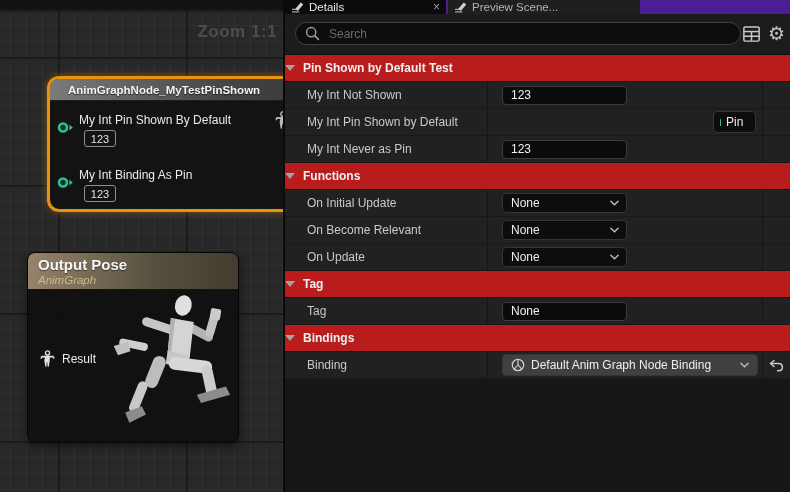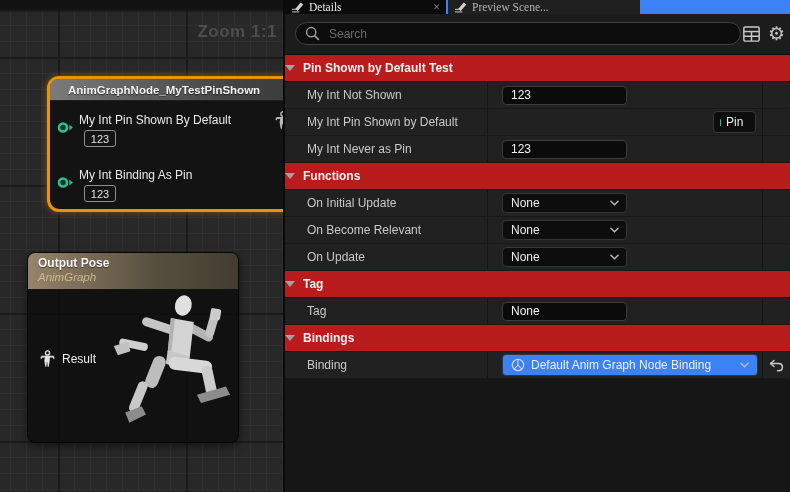--- a/index.html
+++ b/index.html
@@ -41,34 +41,34 @@
     font-family:"Liberation Sans",sans-serif;text-align:center;padding:1px 2px;}
   .pose-out{position:absolute;right:11px;top:10px;}
 
   
   .node-out{position:absolute;left:27px;top:252px;width:210px;height:189px;
     background:rgba(14,14,14,.9);border:1px solid #050505;border-radius:8px;
     box-shadow:0 3px 8px rgba(0,0,0,.5);}
   .no-header{height:37px;border-radius:7px 7px 0 0;padding:3px 0 0 10px;box-sizing:border-box;
     background:linear-gradient(90deg,#96836a,#57503f 60%,#433d30);
     border-bottom:1px solid #141414;}
-  .no-title{font-size:12px;font-weight:bold;color:#f6f6f6;text-shadow:0 1px 1px rgba(0,0,0,.5);}
+  .no-title{font-size:15px;font-weight:bold;color:#f6f6f6;text-shadow:0 1px 1px rgba(0,0,0,.5);}
   .no-sub{font-size:11.5px;font-style:italic;color:#cdb98d;margin-top:1px;}
   .no-body{position:relative;height:135px;overflow:hidden;}
   .mannequin{position:absolute;right:0;top:2px;}
   .result-pin{position:absolute;left:12px;top:60px;display:flex;align-items:center;gap:7px;}
   .result-label{font-size:12px;color:#ececec;}
   .note-bar{position:absolute;left:0;bottom:0;width:100%;height:15px;background:#3f87e0;
     border-radius:0 0 7px 7px;display:flex;align-items:center;justify-content:center;}
   .note-text{font-size:11px;font-weight:bold;color:#fff;letter-spacing:1px;}
 
   
   .details{position:absolute;left:283px;top:0;width:507px;height:492px;background:#161616;
     border-left:2px solid #0a0a0a;box-sizing:border-box;}
-  .tabbar{position:relative;height:14px;background:#3b82f6;font-family:Liberation Serif, serif;}
+  .tabbar{position:relative;height:14px;background:#4c1d95;}
   .tab{position:absolute;top:0;height:14px;display:flex;align-items:center;gap:5px;
     padding:0 6px;box-sizing:border-box;}
   .tab-details{left:0;width:161px;background:#0b0b0b;}
   .tab-preview{left:163px;width:192px;background:#1f1f1f;}
   .tab-label{font-size:11.5px;color:#e9e9e9;white-space:nowrap;overflow:hidden;}
   .tab-preview .tab-label{color:#b3b3b3;}
   .tab-close{margin-left:auto;color:#9a9a9a;font-size:12px;line-height:10px;cursor:default;}
 
   .searchrow{position:relative;height:41px;background:#1c1c1c;border-bottom:1px solid #0f0f0f;box-sizing:border-box;}
   .searchbox{position:absolute;left:10px;top:8px;width:446px;height:23px;background:#0d0d0d;
@@ -92,21 +92,21 @@
   .txt{width:125px;height:19px;background:#0b0b0b;border:1px solid #3c3c3c;border-radius:4px;
     color:#f2f2f2;font-size:12px;font-family:"Liberation Sans",sans-serif;padding:0 8px;box-sizing:border-box;}
   .dd{width:125px;height:20px;background:#0d0d0d;border:1px solid #353535;border-radius:4px;
     display:flex;align-items:center;padding:0 7px 0 8px;box-sizing:border-box;}
   .dd-text{font-size:12px;color:#eeeeee;flex:1;white-space:nowrap;overflow:hidden;}
   .pin-btn{margin-left:auto;margin-right:6px;width:43px;height:22px;background:#0d0d0d;
     border:1px solid #353535;border-radius:4px;display:flex;align-items:center;gap:5px;
     padding:0 6px;box-sizing:border-box;}
   .pin-pill{width:15px;height:7px;border-radius:3.5px;background:#2ebf91;}
   .pin-btn-label{font-size:12px;color:#eaeaea;}
-  .dd-binding{width:256px;height:22px;background:#3b82f6;border:1px solid #353535;border-radius:4px;
+  .dd-binding{width:256px;height:22px;background:#404040;border:1px solid #353535;border-radius:4px;
     display:flex;align-items:center;gap:6px;padding:0 8px;box-sizing:border-box;}
   .empty-below{height:113px;background:#161616;}
 </style>
 </head>
 <body>
 
 <div class="graph">
   <div class="graph-top-shade"></div>
   <div class="zoom-label">Zoom 1:1</div>
 

